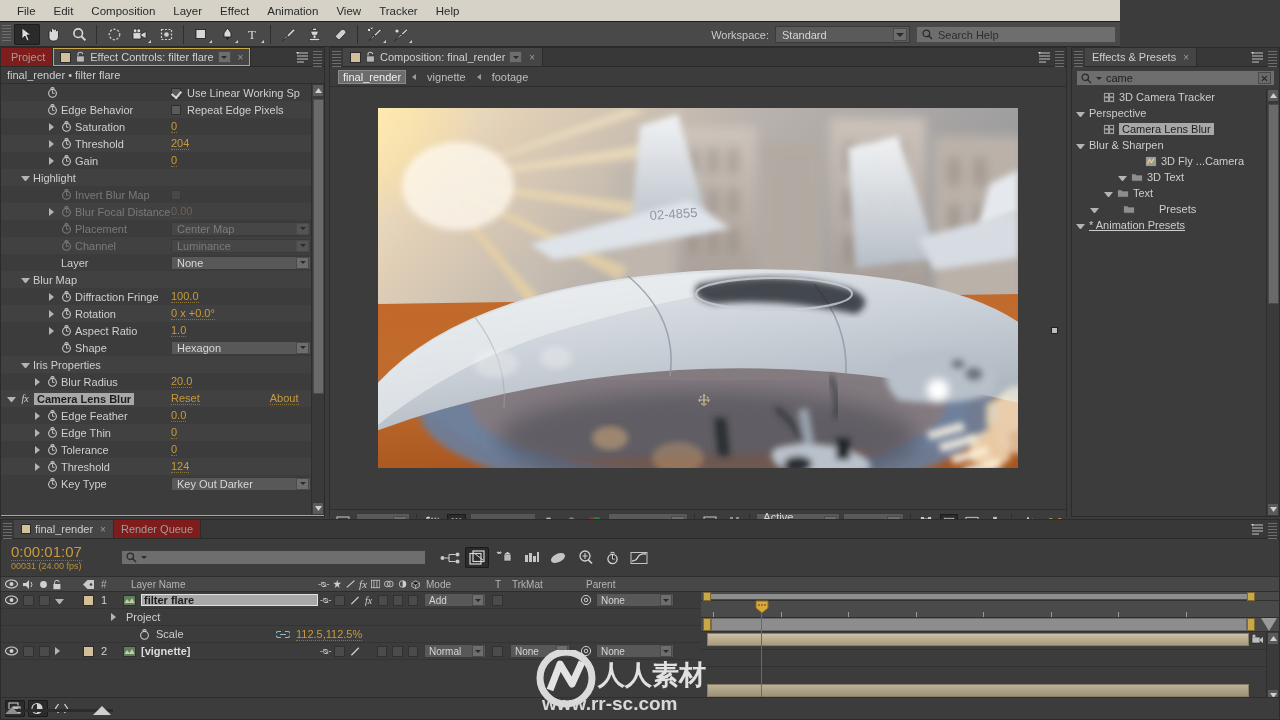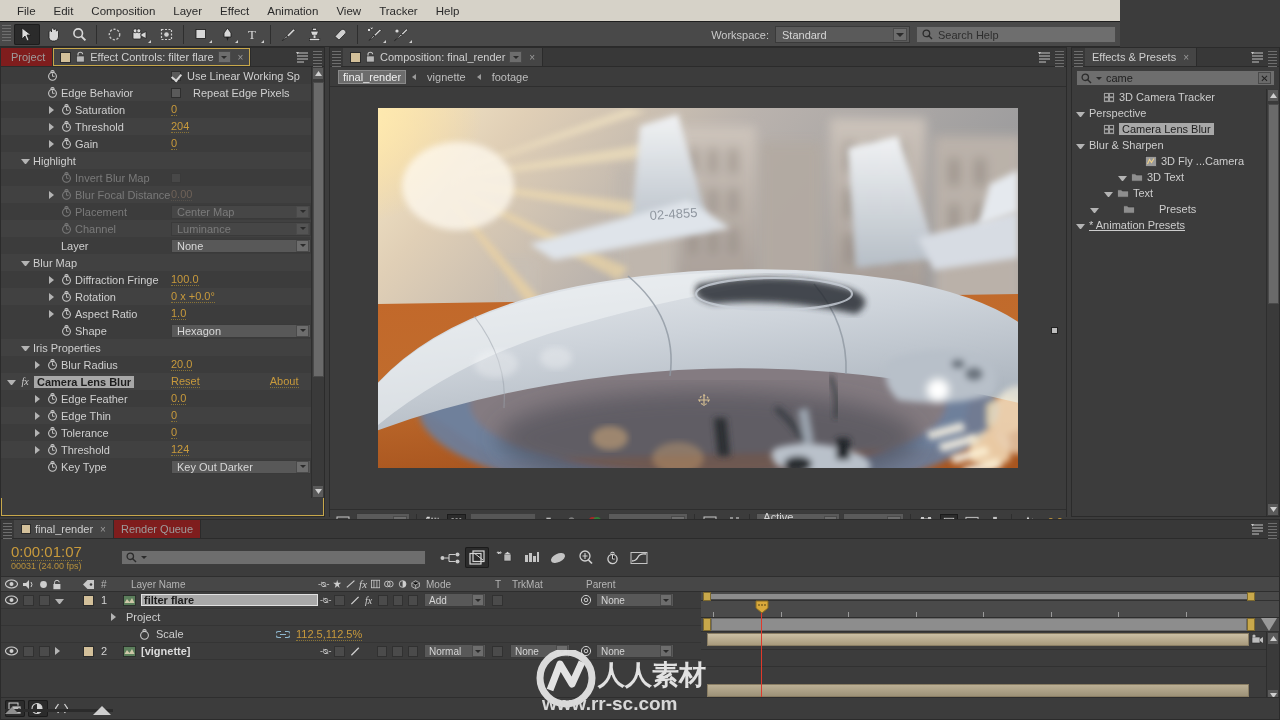--- a/index.html
+++ b/index.html
@@ -306,20 +306,21 @@
       </div>
       <div class="ptabfill"></div>
       <div class="pmenu">
         <svg width="13" height="11" viewBox="0 0 13 11">
             <path d="M1 1 L12 1 M1 4 L12 4 M1 7 L12 7 M1 10 L8 10" stroke="#c4c4c4" stroke-width="1.2"></path>
             <path d="M0 0 L3 0 L1.5 2.5 Z" fill="#c4c4c4"></path>
           </svg>
       </div>
       <div class="grip" style="margin:3px 2px"></div>
     </div>
+    <div class="ec-sub">final_render • filter flare</div>
     <div class="ec-list" id="ec-list">
         <div class="prow">
           <div class="pname" style="padding-left:34px">
             <span class="twirl"></span>
             <svg class="stopwatch" viewBox="0 0 11 11">
               <circle cx="5.5" cy="6.3" r="3.9" fill="none" stroke="#c9c9c9" stroke-width="1.1"></circle>
               <path d="M3.6 1.6 Q5.5 -0.3 7.4 1.6" fill="none" stroke="#c9c9c9" stroke-width="1.1"></path>
               <path d="M5.5 3.4 L5.5 6.3 L7.6 6.3" stroke="#c9c9c9" stroke-width="0.9" fill="none"></path>
             </svg>
           </div>
@@ -333,21 +334,21 @@
             <span class="twirl"></span>
             <svg class="stopwatch" viewBox="0 0 11 11">
               <circle cx="5.5" cy="6.3" r="3.9" fill="none" stroke="#c9c9c9" stroke-width="1.1"></circle>
               <path d="M3.6 1.6 Q5.5 -0.3 7.4 1.6" fill="none" stroke="#c9c9c9" stroke-width="1.1"></path>
               <path d="M5.5 3.4 L5.5 6.3 L7.6 6.3" stroke="#c9c9c9" stroke-width="0.9" fill="none"></path>
             </svg>
             <span class="plabel" style="color:#cfcfcf">Edge Behavior</span>
           </div>
           <div class="pval">
             <span class="cbox"></span>
-            <span style="margin-left:12px;color:#cfcfcf">Repeat Edge Pixels</span>
+            <span style="margin-left:6px;color:#cfcfcf">Repeat Edge Pixels</span>
           </div>
         </div>
         <div class="prow">
           <div class="pname" style="padding-left:48px">
             <span class="twirl closed"></span>
             <svg class="stopwatch" viewBox="0 0 11 11">
               <circle cx="5.5" cy="6.3" r="3.9" fill="none" stroke="#c9c9c9" stroke-width="1.1"></circle>
               <path d="M3.6 1.6 Q5.5 -0.3 7.4 1.6" fill="none" stroke="#c9c9c9" stroke-width="1.1"></path>
               <path d="M5.5 3.4 L5.5 6.3 L7.6 6.3" stroke="#c9c9c9" stroke-width="0.9" fill="none"></path>
             </svg>

